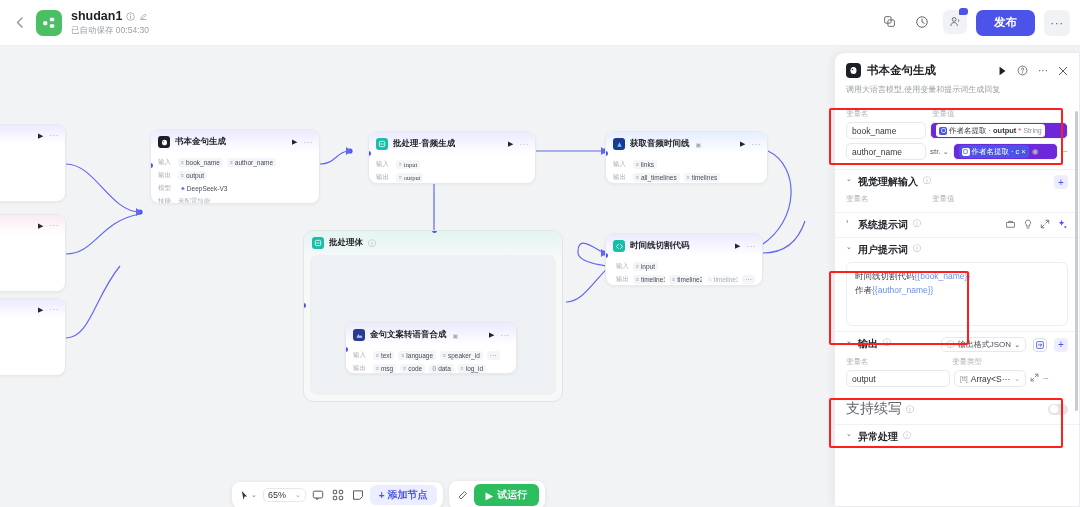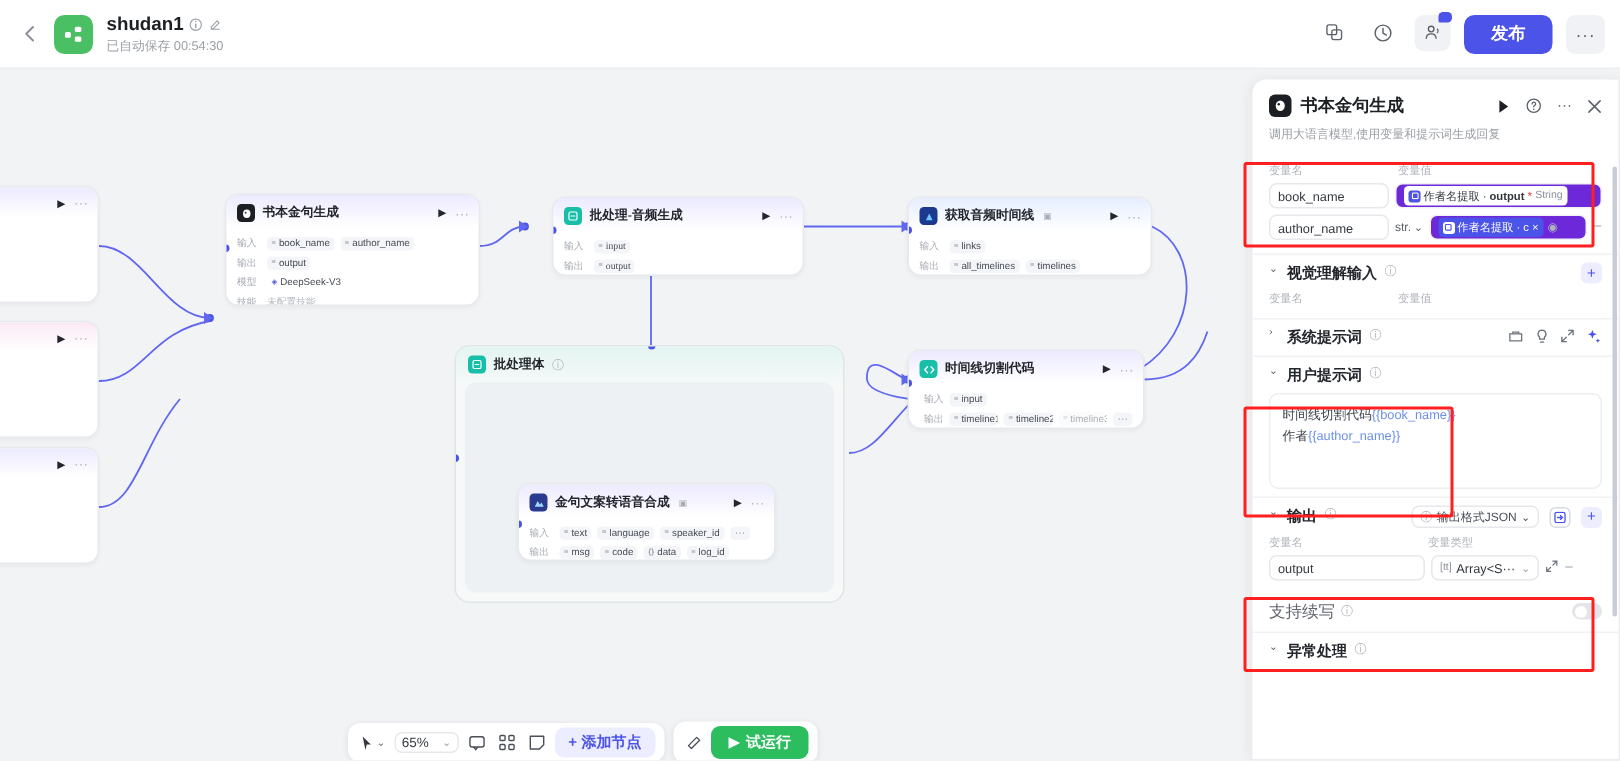--- a/index.html
+++ b/index.html
@@ -235,21 +235,21 @@
   }
   .toggle {
     width: 20px; height: 11px; border-radius: 6px; background: #e3e5e9; position: relative;
     cursor: pointer;
   }
   .toggle::after {
     content: ''; position: absolute; top: 1.5px; left: 1.5px;
     width: 8px; height: 8px; border-radius: 50%; background: #fff;
   }
   .sup-row { display: flex; align-items: center; padding: 4px 11px 6px 11px; }
-  .sup-label { font-size: 11px; color: #62666e; }
+  .sup-label { font-size: 14px; color: #62666e; }
   .expand-ic { color: #6d727b; font-size: 8px; cursor: pointer; }
 
   
   .redbox {
     position: absolute; border: 2px solid #ff1f1f; border-radius: 2px;
     pointer-events: none; z-index: 60;
   }
   
   .pscroll {
     position: absolute; right: 1px; top: 58px; width: 3px; height: 300px;

